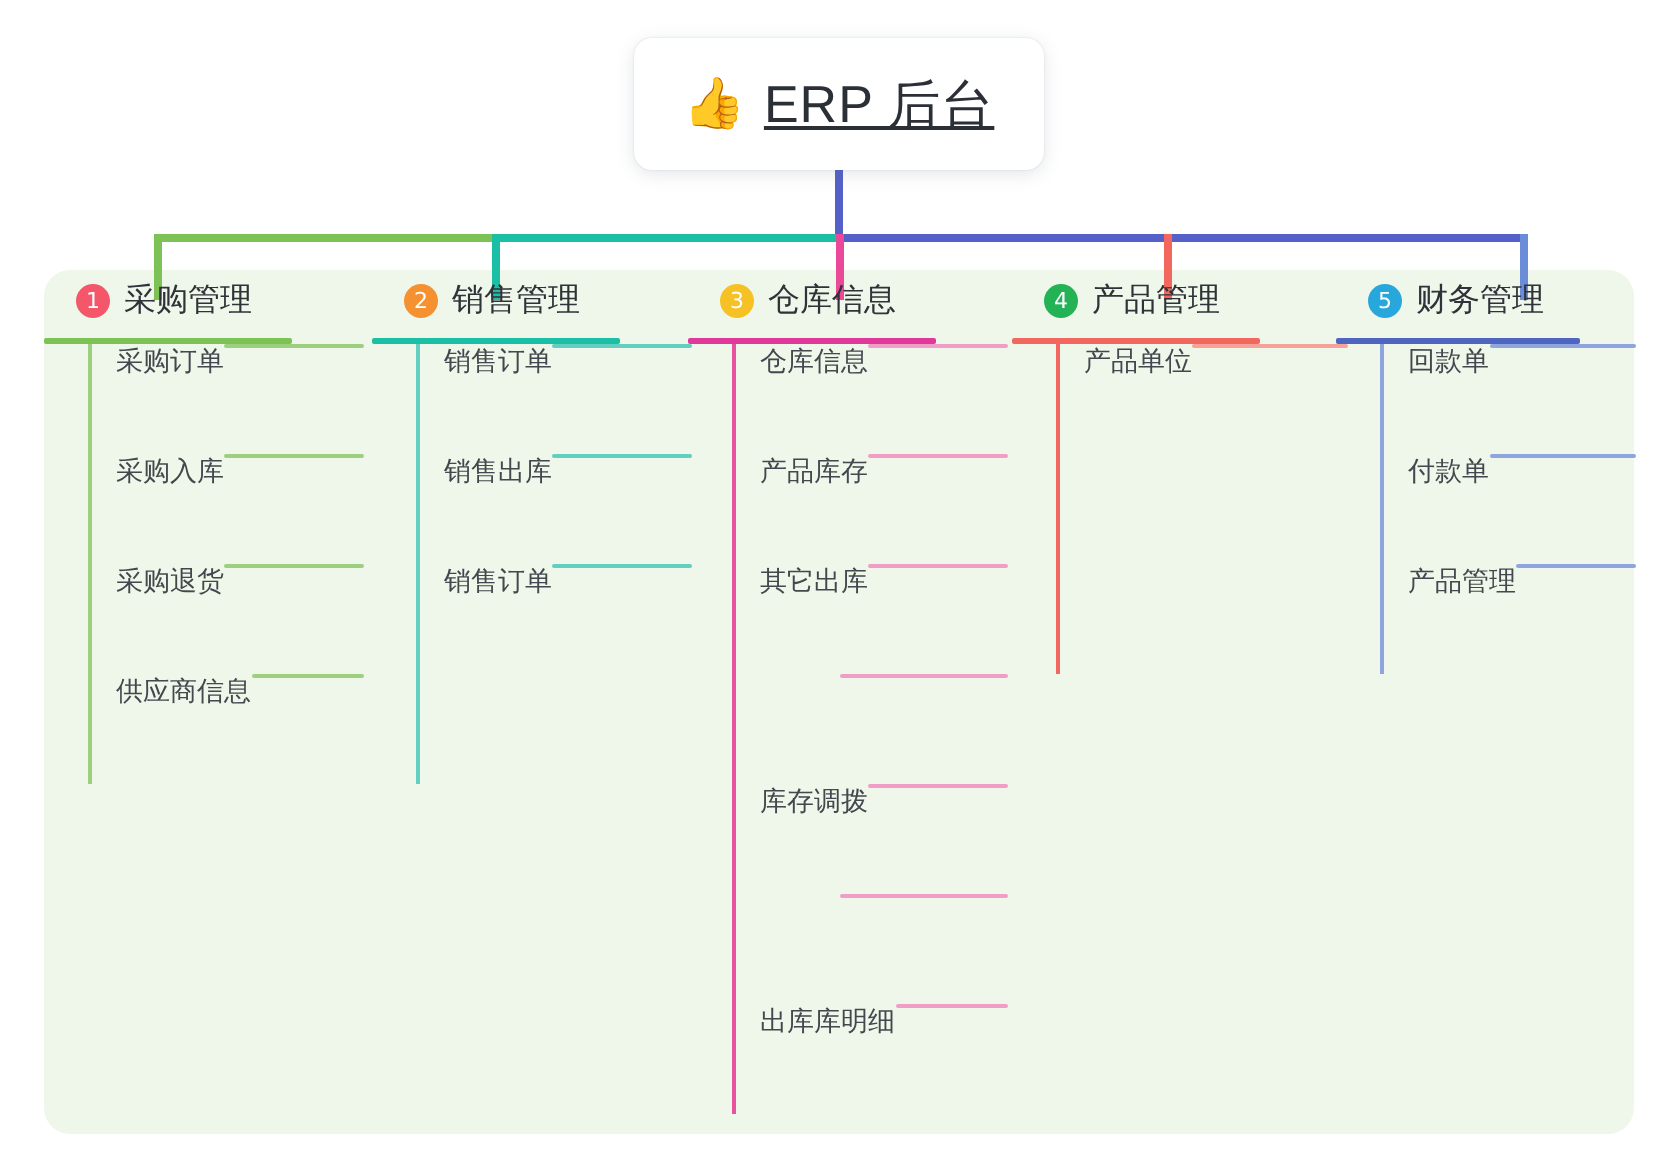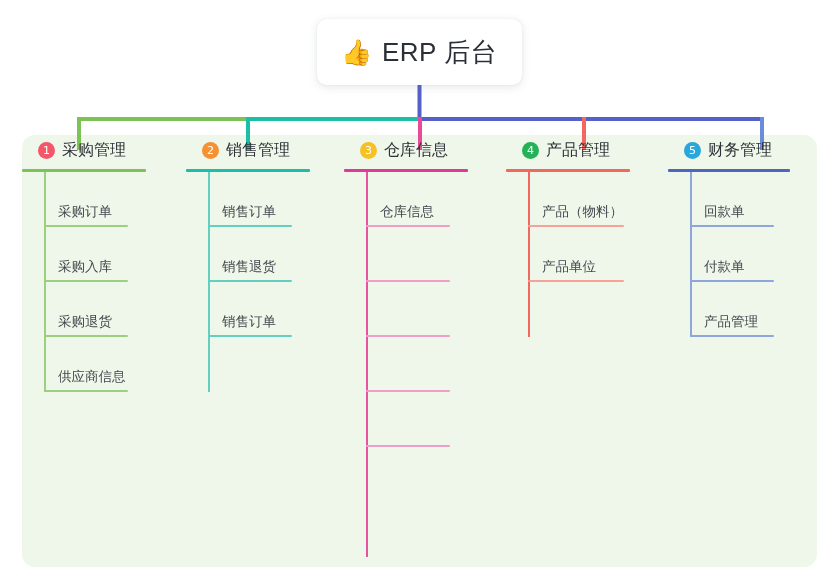--- a/index.html
+++ b/index.html
@@ -44,20 +44,21 @@
   .thumb-icon {
     font-size: 25px;
     line-height: 1;
     display: inline-block;
   }
   #root-title {
     font-size: 26px;
     color: #2b2f36;
     letter-spacing: 0.5px;
     white-space: nowrap;
+    text-decoration: underline;
   }
 
   
   #connectors {
     position: absolute;
     left: 0; top: 0;
     width: 839px;
     height: 588px;
     z-index: 3;
     pointer-events: none;
@@ -127,21 +128,20 @@
     position: absolute;
     left: 22px;
     top: 0;
     width: 2px;
   }
   .leaf {
     position: relative;
     height: 55px;
     box-sizing: border-box;
     display: flex;
-    flex-direction: column;
     justify-content: flex-end;
   }
   .leaf-label {
     font-size: 13.5px;
     color: #43484f;
     white-space: nowrap;
     padding-left: 14px;
     padding-bottom: 4px;
   }
   .leaf-rule {
@@ -211,21 +211,21 @@
           <span class="col-title">销售管理</span>
         </div>
         <div class="col-rule" style="background: rgb(27, 191, 165); width: 124px; margin-left: 0px;"></div>
         <div class="leaves">
           <div class="spine" style="background: rgb(99, 207, 192); height: 220px;"></div>
           <div class="leaf">
             <div class="leaf-label">销售订单</div>
             <div class="leaf-rule" style="background: rgb(99, 207, 192); width: 84px;"></div>
           </div>
           <div class="leaf">
-            <div class="leaf-label">销售退货</div>
+            <div class="leaf-label">销售出库</div>
             <div class="leaf-rule" style="background: rgb(99, 207, 192); width: 84px;"></div>
           </div>
           <div class="leaf">
             <div class="leaf-label">销售订单</div>
             <div class="leaf-rule" style="background: rgb(99, 207, 192); width: 84px;"></div>
           </div>
         </div>
       </div>
       <div class="column" style="left: 322px; width: 160px;">
         <div class="col-head">
@@ -233,46 +233,52 @@
           <span class="col-title">仓库信息</span>
         </div>
         <div class="col-rule" style="background: rgb(224, 57, 154); width: 124px; margin-left: 0px;"></div>
         <div class="leaves">
           <div class="spine" style="background: rgb(232, 83, 159); height: 385px;"></div>
           <div class="leaf">
             <div class="leaf-label">仓库信息</div>
             <div class="leaf-rule" style="background: rgb(240, 158, 200); width: 84px;"></div>
           </div>
           <div class="leaf">
-            <div class="leaf-rule" style="background: rgb(240, 158, 200); width: 84px;"></div>
-          </div>
-          <div class="leaf">
-            <div class="leaf-rule" style="background: rgb(240, 158, 200); width: 84px;"></div>
-          </div>
-          <div class="leaf">
-            <div class="leaf-rule" style="background: rgb(240, 158, 200); width: 84px;"></div>
-          </div>
-          <div class="leaf">
+            <div class="leaf-label">产品库存</div>
+            <div class="leaf-rule" style="background: rgb(240, 158, 200); width: 84px;"></div>
+          </div>
+          <div class="leaf">
+            <div class="leaf-label">其它出库</div>
+            <div class="leaf-rule" style="background: rgb(240, 158, 200); width: 84px;"></div>
+          </div>
+          <div class="leaf">
+            <div class="leaf-rule" style="background: rgb(240, 158, 200); width: 84px;"></div>
+          </div>
+          <div class="leaf">
+            <div class="leaf-label">库存调拨</div>
+            <div class="leaf-rule" style="background: rgb(240, 158, 200); width: 84px;"></div>
+          </div>
+          <div class="leaf">
+            <div class="leaf-rule" style="background: rgb(240, 158, 200); width: 84px;"></div>
+          </div>
+          <div class="leaf">
+            <div class="leaf-label">出库库明细</div>
             <div class="leaf-rule" style="background: rgb(240, 158, 200); width: 84px;"></div>
           </div>
         </div>
       </div>
       <div class="column" style="left: 484px; width: 168px;">
         <div class="col-head">
           <span class="badge" style="background: rgb(35, 179, 86);">4</span>
           <span class="col-title">产品管理</span>
         </div>
         <div class="col-rule" style="background: rgb(242, 104, 95); width: 124px; margin-left: 0px;"></div>
         <div class="leaves">
           <div class="spine" style="background: rgb(242, 104, 95); height: 165px;"></div>
           <div class="leaf">
-            <div class="leaf-label">产品（物料）</div>
-            <div class="leaf-rule" style="background: rgb(246, 161, 153); width: 96px;"></div>
-          </div>
-          <div class="leaf">
             <div class="leaf-label">产品单位</div>
             <div class="leaf-rule" style="background: rgb(246, 161, 153); width: 96px;"></div>
           </div>
         </div>
       </div>
       <div class="column" style="left: 646px; width: 150px;">
         <div class="col-head">
           <span class="badge" style="background: rgb(40, 167, 221);">5</span>
           <span class="col-title">财务管理</span>
         </div>

